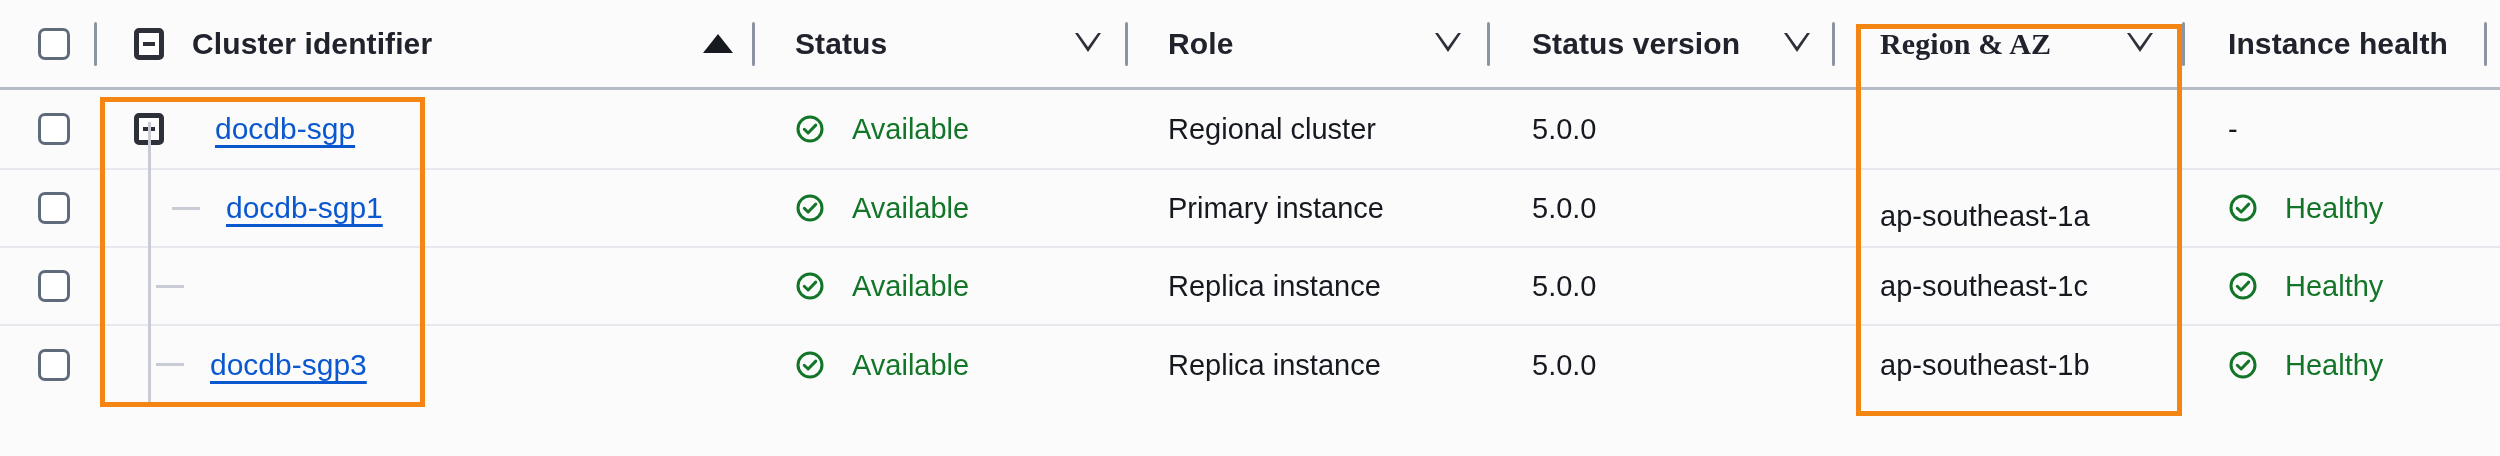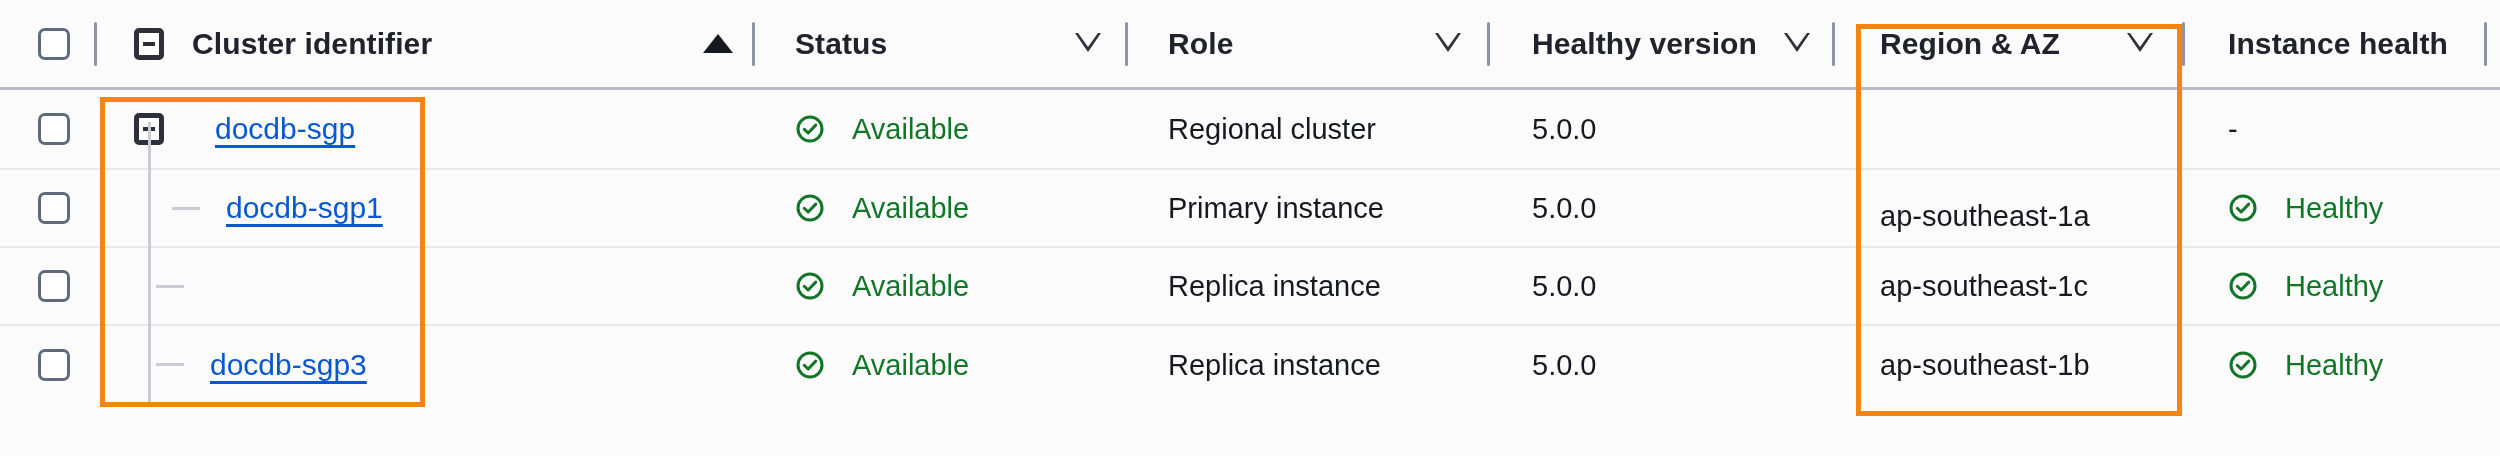--- a/index.html
+++ b/index.html
@@ -229,28 +229,28 @@
 
     <div class="th" style="left:1168px;width:300px;">
       <span class="th-label">Role</span>
     </div>
     <div class="th" style="left:1428px;width:40px;justify-content:center;">
       <span class="sort-desc hollow"></span>
     </div>
     <span class="col-sep" style="left:1487px;"></span>
 
     <div class="th" style="left:1532px;width:330px;">
-      <span class="th-label">Healthy version</span>
+      <span class="th-label">Status version</span>
     </div>
     <div class="th" style="left:1777px;width:40px;justify-content:center;">
       <span class="sort-desc hollow"></span>
     </div>
     <span class="col-sep" style="left:1832px;"></span>
 
-    <div class="th" style="left:1880px;width:330px;">
+    <div class="th" style="left:1880px;width:330px;font-family:Liberation Serif, serif;">
       <span class="th-label">Region &amp; AZ</span>
     </div>
     <div class="th" style="left:2120px;width:40px;justify-content:center;">
       <span class="sort-desc hollow"></span>
     </div>
     <span class="col-sep" style="left:2182px;"></span>
 
     <div class="th" style="left:2228px;width:330px;">
       <span class="th-label">Instance health</span>
     </div>

